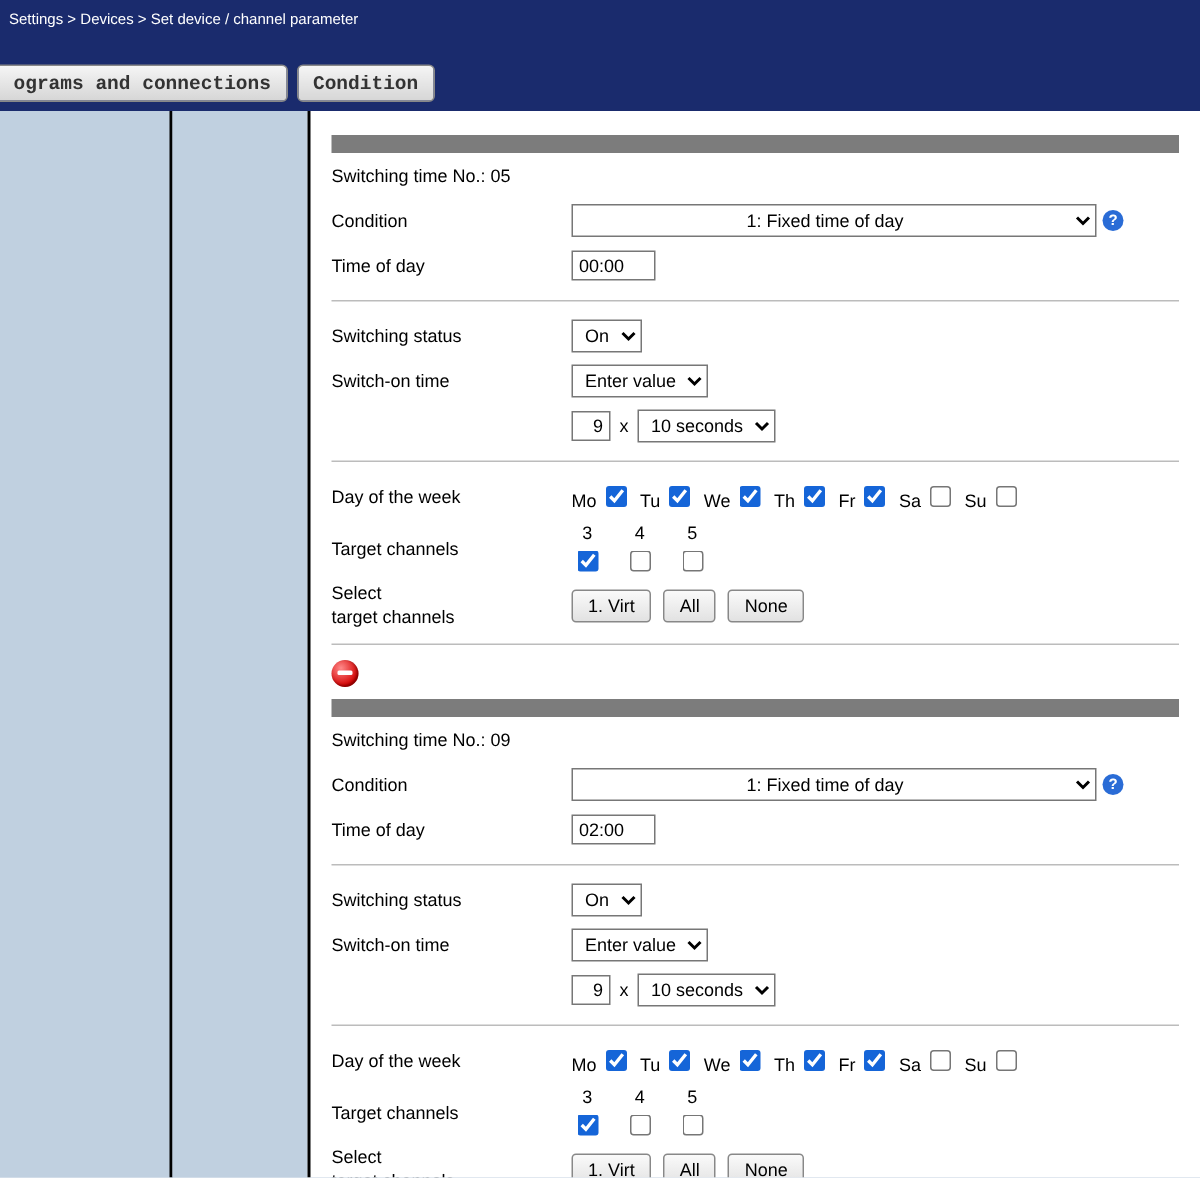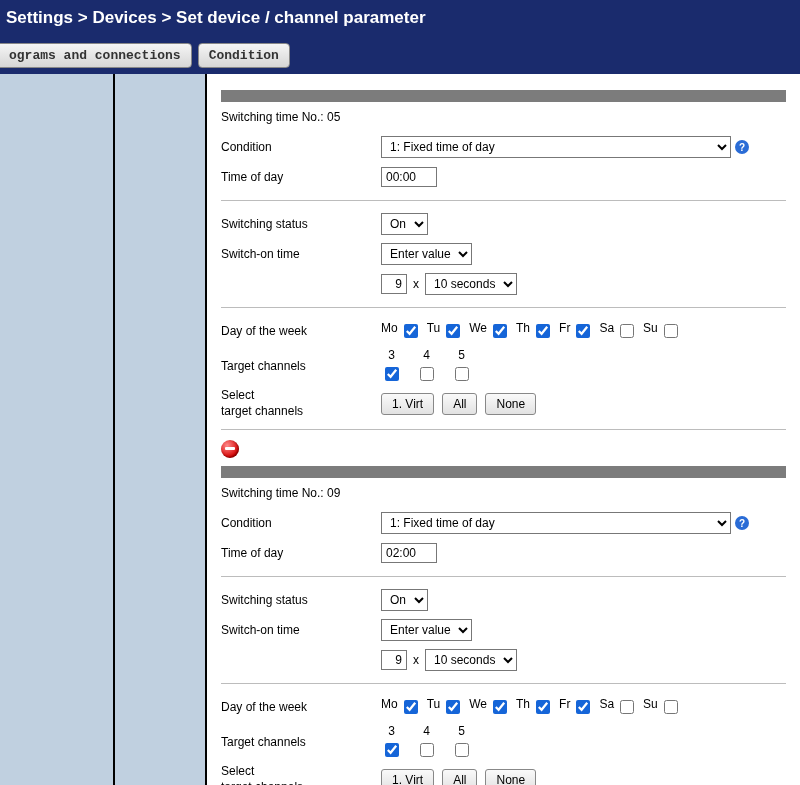--- a/index.html
+++ b/index.html
@@ -15,22 +15,21 @@
   }
   .topbar {
     background: #1a2b6d;
     color: #fff;
     height: 74px;
     width: 800px;
     position: relative;
   }
   .breadcrumb {
     padding: 8px 6px;
-    font-size: 17px;
-    font-weight: bold;
+    font-size: 10px;
   }
   .tabrow {
     position: absolute;
     bottom: 6px;
     left: 0;
     display: flex;
     gap: 6px;
     padding-left: 0;
     font-family: Liberation Mono, monospace;
   }
@@ -98,20 +97,21 @@
   }
   select, input[type=text] {
     font-family: inherit;
     font-size: 12px;
     padding: 2px 4px;
     border: 1px solid #777;
     background: #fff;
   }
   select.wide {
     width: 350px;
+    text-align: center;
   }
   input.time {
     width: 56px;
     text-align: left;
   }
   input.small {
     width: 26px;
     text-align: right;
   }
   .hr {
@@ -133,21 +133,21 @@
     margin-left: 4px;
     cursor: pointer;
   }
   .days {
     display: flex;
     gap: 6px;
     align-items: center;
   }
   .day {
     display: flex;
-    align-items: flex-start;
+    align-items: flex-end;
     gap: 2px;
   }
   .chk {
     width: 14px;
     height: 14px;
     accent-color: #1565d8;
   }
   .chan-grid {
     display: flex;
     gap: 14px;

